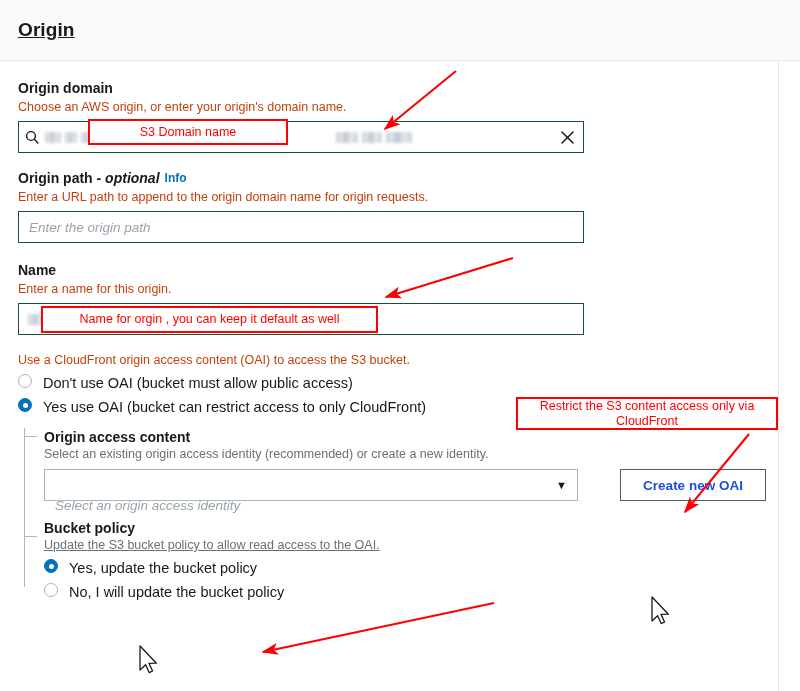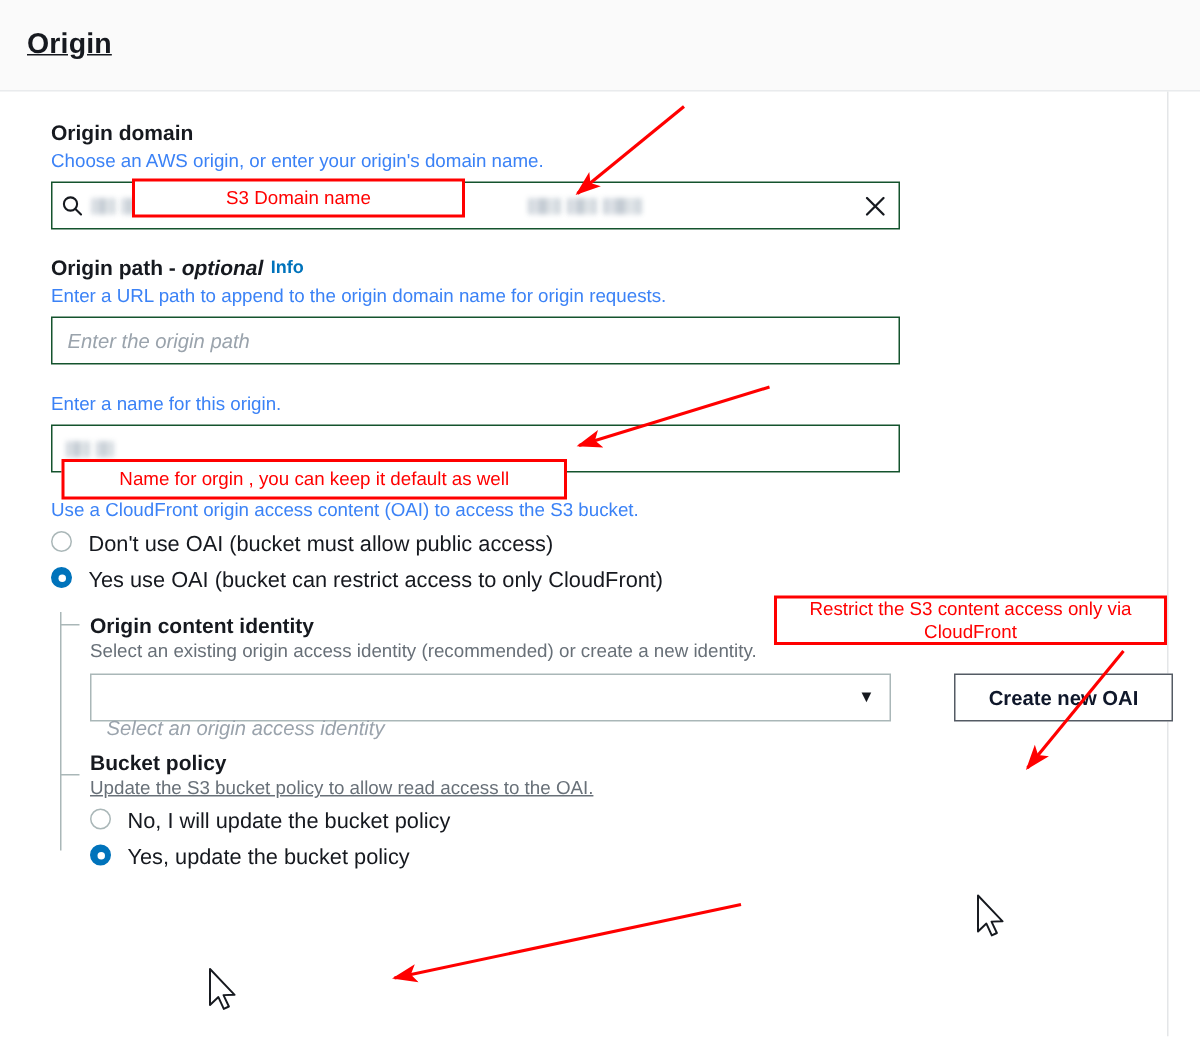--- a/index.html
+++ b/index.html
@@ -47,21 +47,21 @@
   .panel-title {
     font-size: 19px;
     font-weight: bold;
     color: #16191f;
     letter-spacing: 0.1px;
     text-decoration: underline;
   }
 
   
   .content {
-    padding: 18px 18px 0 34px;
+    padding: 18px 18px 0 18px;
     box-sizing: border-box;
     position: relative;
   }
 
   .field-block { margin-bottom: 14px; }
 
   .field-label {
     font-size: 14px;
     font-weight: bold;
     color: #16191f;
@@ -75,21 +75,21 @@
   .info-link {
     color: #0073bb;
     font-size: 12px;
     font-weight: bold;
     margin-left: 5px;
     text-decoration: none;
     vertical-align: 1px;
   }
   .field-desc {
     font-size: 12.5px;
-    color: #3b82f6;
+    color: #c2410c;
     line-height: 16px;
     margin-bottom: 6px;
   }
 
   
   .input-wrap {
     position: relative;
     height: 32px;
     border: 1px solid #14532d;
     background: #ffffff;
@@ -237,21 +237,21 @@
   .select-caret {
     font-size: 11px;
     color: #16191f;
     line-height: 1;
   }
   .btn {
     height: 32px;
     min-width: 146px;
     border: 1px solid #545b64;
     background: #ffffff;
-    color: #0f172a;
+    color: #1d4ed8;
     font-size: 13.5px;
     font-weight: bold;
     display: flex;
     align-items: center;
     justify-content: center;
     box-sizing: border-box;
     cursor: pointer;
     padding: 0 14px;
     margin-left: 28px;
   }
@@ -336,20 +336,21 @@
       <div class="field-label">
         <span>Origin path - </span><span class="opt">optional</span><a class="info-link" href="#">Info</a>
       </div>
       <div class="field-desc">Enter a URL path to append to the origin domain name for origin requests.</div>
       <div class="input-wrap w-plain">
         <span class="placeholder-text">Enter the origin path</span>
       </div>
     </div>
 
     <div class="field-block" style="margin-bottom:17px;">
+      <div class="field-label">Name</div>
       <div class="field-desc">Enter a name for this origin.</div>
       <div class="input-wrap w-plain">
         <span class="redact-group" style="margin-left:9px;">
           <span class="redact r1"></span>
             <span class="redact r2"></span>
         </span>
       </div>
     </div>
 
     <div class="field-block" style="margin-bottom:0;">
@@ -363,49 +364,49 @@
         <span class="radio checked"></span>
         <span class="radio-label">Yes use OAI (bucket can restrict access to only CloudFront)</span>
       </div>
 
       <div class="nested">
         <div class="nested-spine"></div>
         <div class="tick" style="top:8px;"></div>
         <div class="tick" style="top:108px;"></div>
 
         <div>
-          <div class="sub-label">Origin content identity</div>
+          <div class="sub-label">Origin access content</div>
           <div class="sub-desc">Select an existing origin access identity (recommended) or create a new identity.</div>
           <div class="select-row">
             <div class="select-box">
               <span class="placeholder-text" style="padding-left:0;margin-top:40px;">Select an origin access identity</span>
               <span class="select-caret">▼</span>
             </div>
             <div class="btn">Create new OAI</div>
           </div>
         </div>
 
         <div style="margin-top:18px;">
           <div class="sub-label">Bucket policy</div>
           <div class="sub-desc" style="margin-bottom:3px;text-decoration:underline;">Update the S3 bucket policy to allow read access to the OAI.</div>
           <div class="radio-row">
+            <span class="radio checked"></span>
+            <span class="radio-label">Yes, update the bucket policy</span>
+          </div>
+          <div class="radio-row">
             <span class="radio"></span>
             <span class="radio-label">No, I will update the bucket policy</span>
           </div>
-          <div class="radio-row">
-            <span class="radio checked"></span>
-            <span class="radio-label">Yes, update the bucket policy</span>
-          </div>
         </div>
       </div>
     </div>
 
   </div>
 
-  <div class="anno-box filled" style="left:88px; top:119px; width:222px; height:26px;">S3 Domain name</div>
+  <div class="anno-box filled" style="left:88px; top:119px; width:200px; height:26px;">S3 Domain name</div>
 
   <div class="anno-box filled" style="left:41px; top:306px; width:337px; height:27px;">Name for orgin , you can keep it default as well</div>
 
   <div class="anno-box filled" style="left:516px; top:397px; width:262px; height:33px; padding:0 6px;">Restrict the S3 content access only via CloudFront</div>
 
   <svg class="arrow-layer" viewBox="0 0 800 691">
     <defs>
       <marker id="ah" markerWidth="9" markerHeight="9" refX="7.2" refY="3.2" orient="auto" markerUnits="strokeWidth">
         <path d="M0,0.3 L8,3.2 L0,6.1 L1.9,3.2 Z" fill="#ff0000"></path>
       </marker>

